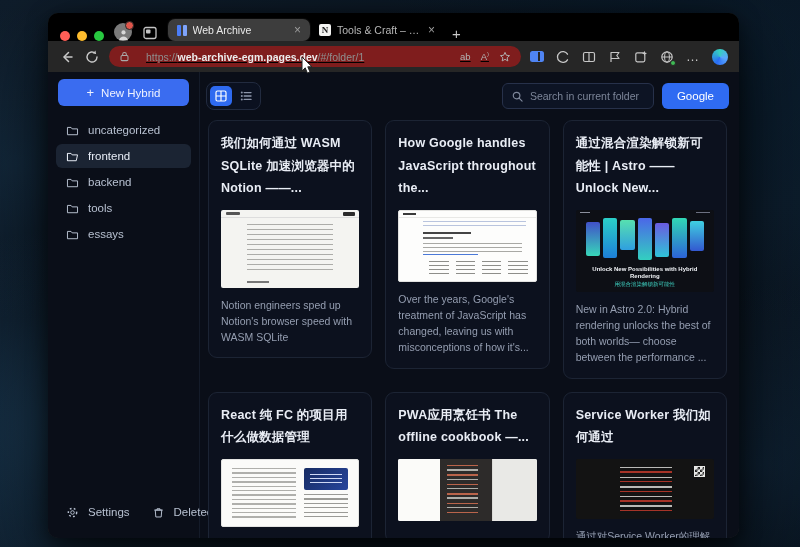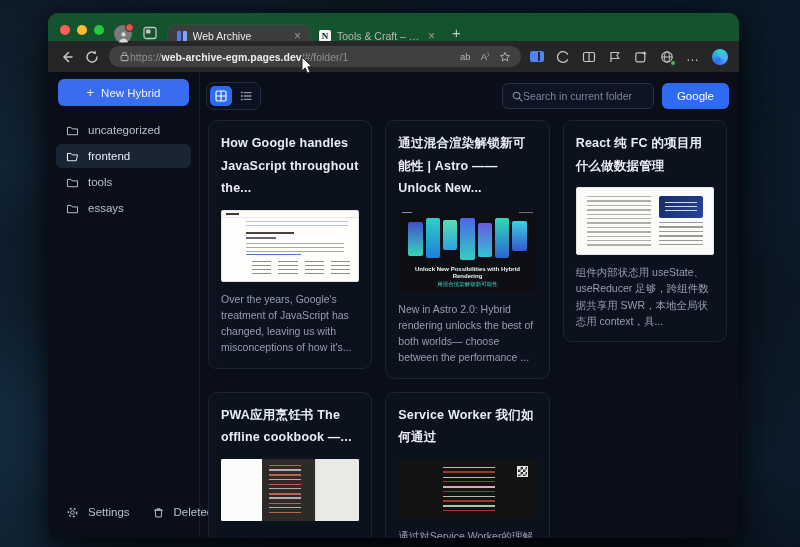--- a/index.html
+++ b/index.html
@@ -14,21 +14,21 @@
       radial-gradient(360px 300px at 95% 85%, rgba(25,60,90,.30), transparent 60%),
       linear-gradient(155deg,#0f1d2b 0%, #0b1622 35%, #0d1b29 62%, #070f18 100%);
   }
   .window {
     position:absolute; left:48px; top:13px; width:691px; height:525px;
     border-radius:10px; overflow:hidden; display:flex; flex-direction:column;
     background:#262626;
     box-shadow:0 24px 70px rgba(0,0,0,.7), 0 6px 20px rgba(0,0,0,.55);
   }
   
-  .tabstrip { height:28px; background:#14532d; display:flex; align-items:flex-start; padding:12px 10px 0 12px; flex:none; }
+  .tabstrip { height:28px; background:#000000; display:flex; align-items:flex-end; padding:12px 10px 0 12px; flex:none; }
   .lights { display:flex; gap:7px; margin-right:10px; }
   .light { width:10px; height:10px; border-radius:50%; }
   .l-close{background:#ff5f57}.l-min{background:#febc2e}.l-max{background:#28c840}
   .avatar { width:18px; height:18px; border-radius:50%; background:#7a7a7a; position:relative; margin-right:10px; overflow:visible; flex:none;
             display:flex; align-items:flex-end; justify-content:center; }
   .avatar svg{ width:13px; height:13px; }
   .avatar::after{ content:""; position:absolute; right:-2px; top:-2px; width:7px; height:7px; border-radius:50%; background:#e0564b; border:1px solid #262626;}
   .tabswitch { width:16px; height:16px; margin-right:10px; color:#c4c4c4; flex:none; }
   .tab { height:22px; border-radius:7px; display:flex; align-items:center; gap:6px; padding:0 9px; font-size:10.5px; color:#b6b6b6; flex:none; }
   .tab.active { background:#3d3d3d; color:#e9e9e9; width:142px; box-shadow:0 0 0 1px rgba(255,255,255,.04); }
@@ -36,21 +36,21 @@
   .tab-title { white-space:nowrap; overflow:hidden; text-overflow:ellipsis; flex:1; }
   .tab-close { color:#9c9c9c; font-size:12px; line-height:1; flex:none; }
   .webarchive-ic { display:flex; gap:1.5px; flex:none; }
   .webarchive-ic i{ width:4px; height:11px; border-radius:1px; background:#4a7df8; display:block;}
   .webarchive-ic i:last-child{ background:#7ea4fb; }
   .notion-ic { width:12px; height:12px; border-radius:2px; background:#f4f4f2; color:#1b1b1b; font-size:9px; font-weight:bold;
                font-family:"Liberation Serif",serif; display:flex; align-items:center; justify-content:center; flex:none;}
   .newtab { color:#c9c9c9; font-size:15px; margin-left:8px; line-height:1; }
   .toolbar { height:31px; background:#262626; display:flex; align-items:center; padding:0 11px; gap:9px; flex:none; }
   .navic { width:16px; height:16px; color:#c9c9c9; flex:none; }
-  .urlbar { flex:1; height:21px; background:#404040; border-radius:11px; display:flex; align-items:center; padding:0 10px; gap:0; min-width:0; }
+  .urlbar { flex:1; height:21px; background:#7f1d1d; border-radius:11px; display:flex; align-items:center; padding:0 10px; gap:16px; min-width:0;text-decoration:underline; }
   .lockic { width:11px; height:11px; color:#a9a9a9; flex:none; }
   .url { font-size:10.5px; color:#8f8f8f; white-space:nowrap; overflow:hidden; flex:1; }
   .url b { color:#ececec; font-weight:bold; }
   .pill-icons { display:flex; align-items:center; gap:10px; color:#b3b3b3; flex:none;margin-left:16px; }
   .pill-icons .glyph { font-size:9.5px; line-height:1; }
   .glyph-readaloud { font-size:10px; }
   .glyph sup{ font-size:6px; }
   .staric { width:12px; height:12px; }
   .chrome-icons { display:flex; align-items:center; gap:12px; color:#c6c6c6; flex:none; }
   .ic14 { width:14px; height:14px; flex:none; }
@@ -72,21 +72,21 @@
   .side-item svg { width:13px; height:13px; flex:none; }
   .sidebar-footer { margin-top:auto; display:flex; flex-direction:row; gap:2px; }
   .main { flex:1; display:flex; flex-direction:column; min-width:0; padding:7px 10px 0 6px; }
   .mainbar { height:34px; display:flex; align-items:center; flex:none; margin-bottom:5px; }
   .viewtoggle { display:flex; gap:3px; padding:3px; border:1px solid #222b3f; border-radius:8px; background:#0b1120; }
   .vt-btn { width:22px; height:20px; border-radius:5px; display:flex; align-items:center; justify-content:center; color:#8d96aa; }
   .vt-btn.active { background:#2e6af0; color:#fff; }
   .vt-btn svg { width:12px; height:12px; }
   .searchwrap { margin-left:auto; display:flex; align-items:center; gap:8px; }
   .searchbox { width:152px; height:26px; background:#0d1424; border:1px solid #27314a; border-radius:6px;
-               display:flex; align-items:center; padding:0 9px; }
+               display:flex; align-items:center; gap:7px; padding:0 9px; }
   .searchbox svg { width:11px; height:11px; color:#7d8699; flex:none; }
   .searchbox input { background:transparent; border:none; outline:none; color:#c9d1e2; font-size:10.5px; width:100%; font-family:inherit; }
   .searchbox input::placeholder { color:#7d8699; }
   .btn-search { height:26px; padding:0 15px; background:#2f6bf2; border-radius:6px; color:#fff; font-size:11.5px; display:flex; align-items:center; }
   .grid { display:grid; grid-template-columns:repeat(3,1fr); gap:13px; align-items:start; padding:2px 2px 0; overflow:hidden; }
   .card { background:#0c111e; border:1px solid #1c2434; border-radius:9px; padding:11px 12px 12px; }
   .card-title { font-size:12.5px; font-weight:bold; color:#e9edf5; line-height:1.8; letter-spacing:.2px; }
   .card-desc { font-size:10.5px; color:#959eb1; line-height:1.55; }
   .thumb { margin:10px 0 9px; border-radius:2px; overflow:hidden; position:relative; }
   
@@ -279,20 +279,26 @@
           <svg viewBox="0 0 16 16">
               <path d="M1.8 4.2h4.4l1.4 1.8h6.6l-1.6 7.2H1.8z" fill="none" stroke="currentColor" stroke-width="1.2" stroke-linejoin="round"></path>
               <path d="M1.8 13.2V4.2" stroke="currentColor" stroke-width="1.2"></path>
             </svg>
           <span>frontend</span>
         </div>
         <div class="side-item">
           <svg viewBox="0 0 16 16">
               <path d="M1.8 4.2h4.4l1.4 1.8h6.6v7.2H1.8z" fill="none" stroke="currentColor" stroke-width="1.2" stroke-linejoin="round"></path>
             </svg>
+          <span>backend</span>
+        </div>
+        <div class="side-item">
+          <svg viewBox="0 0 16 16">
+              <path d="M1.8 4.2h4.4l1.4 1.8h6.6v7.2H1.8z" fill="none" stroke="currentColor" stroke-width="1.2" stroke-linejoin="round"></path>
+            </svg>
           <span>tools</span>
         </div>
         <div class="side-item">
           <svg viewBox="0 0 16 16">
               <path d="M1.8 4.2h4.4l1.4 1.8h6.6v7.2H1.8z" fill="none" stroke="currentColor" stroke-width="1.2" stroke-linejoin="round"></path>
             </svg>
           <span>essays</span>
         </div>
       </div>
       <div class="sidebar-footer">
@@ -345,20 +351,29 @@
                 <path d="M8 8l3 3" stroke="currentColor" stroke-width="1.3" stroke-linecap="round"></path>
               </svg>
             <input type="text" placeholder="Search in current folder" style="">
           </div>
           <div class="btn-search">Google</div>
         </div>
       </div>
 
       <div class="grid">
 
+        <div class="card">
+          <div class="card-title">我们如何通过 WASM SQLite 加速浏览器中的 Notion ——...</div>
+          <div class="thumb t1">
+            <div class="nav"></div>
+              <div class="body"></div>
+              <div class="foot"></div>
+          </div>
+          <div class="card-desc">Notion engineers sped up Notion's browser speed with WASM SQLite</div>
+        </div>
 
         <div class="card">
           <div class="card-title">How Google handles JavaScript throughout the...</div>
           <div class="thumb t2">
             <div class="nav"></div>
               <div class="note"></div>
               <div class="h1"></div>
               <div class="h2"></div>
             <div class="para"></div>
               <div class="blue"></div>

